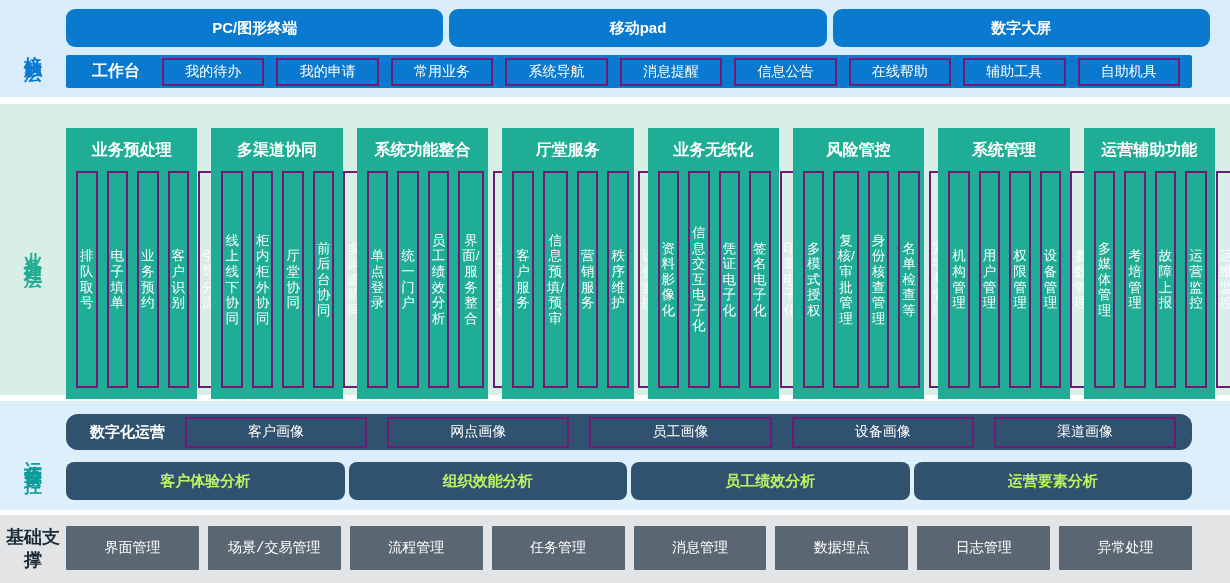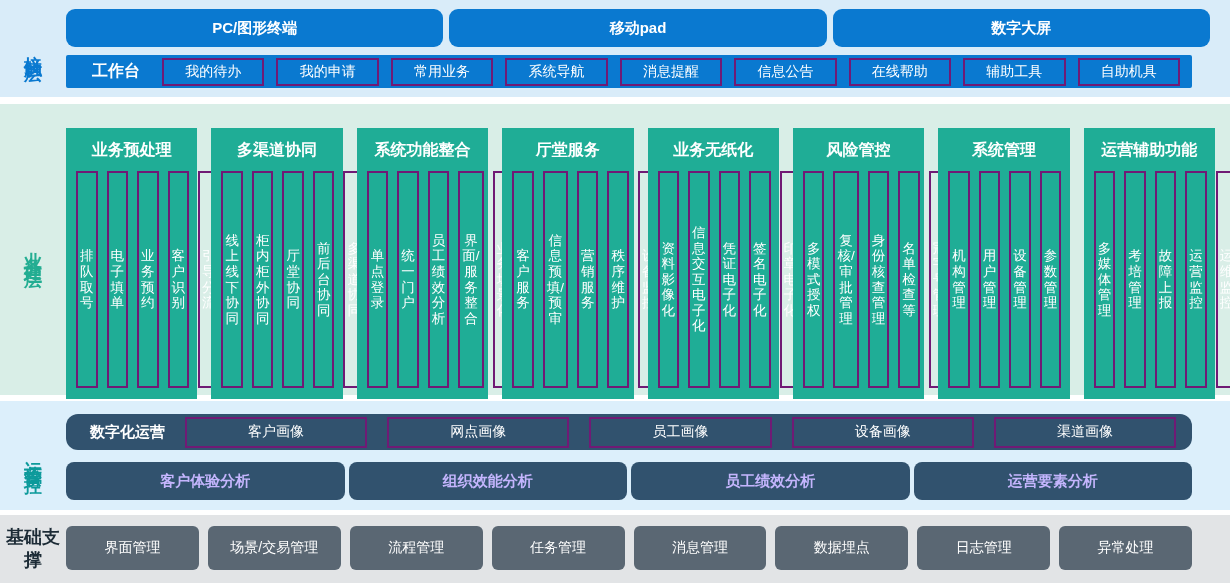--- a/index.html
+++ b/index.html
@@ -64,29 +64,29 @@
   
   .digital-bar{
     margin-top:13px;height:36px;background:var(--slate);margin-right:0;border-radius:12px;
     display:flex;align-items:center;color:#fff;
   }
   .digital-label{font-weight:bold;font-size:15px;padding:0 20px 0 24px;white-space:nowrap;}
   .digital-items{flex:1;display:flex;gap:20px;margin-right:16px;}
   .digital-items .outlined-item{flex:1;height:27px;font-size:14px;}
   .analysis-row{display:flex;gap:4px;margin-top:12px;height:38px;}
   .analysis-box{
-    flex:1;background:var(--slate);border-radius:8px;color:#c4b5fd;font-weight:bold;font-size:15px;
+    flex:1;background:var(--slate);border-radius:8px;color:#bef264;font-weight:bold;font-size:15px;
     display:flex;align-items:center;justify-content:center;
   }
 
   
   .foundation-row{display:flex;gap:9px;margin-top:11px;height:44px;}
   .foundation-box{
-    flex:1;background:var(--gray);border-radius:6px;color:#fff;font-size:14px;
-    display:flex;align-items:center;justify-content:center;
+    flex:1;background:var(--gray);border-radius:1px;color:#fff;font-size:14px;
+    display:flex;align-items:center;justify-content:center;font-family:Liberation Mono, monospace;
   }
 </style>
 </head>
 <body>
 
 <div class="layer layer-contact">
   <div class="layer-label vertical label-contact">接触层</div>
   <div class="layer-content pr20">
     <div class="terminal-row">
 
@@ -182,20 +182,21 @@
             <div class="outlined-item">名单检查等</div>
             <div class="outlined-item">冠字号管理</div>
           </div>
         </div>
         <div class="biz-column">
           <div class="biz-column-title">系统管理</div>
           <div class="biz-items">
 
           <div class="outlined-item">机构管理</div>
             <div class="outlined-item">用户管理</div>
+            <div class="outlined-item">权限管理</div>
             <div class="outlined-item">设备管理</div>
             <div class="outlined-item">参数管理</div>
           </div>
         </div>
         <div class="biz-column">
           <div class="biz-column-title">运营辅助功能</div>
           <div class="biz-items">
 
           <div class="outlined-item">多媒体管理</div>
             <div class="outlined-item">考培管理</div>

